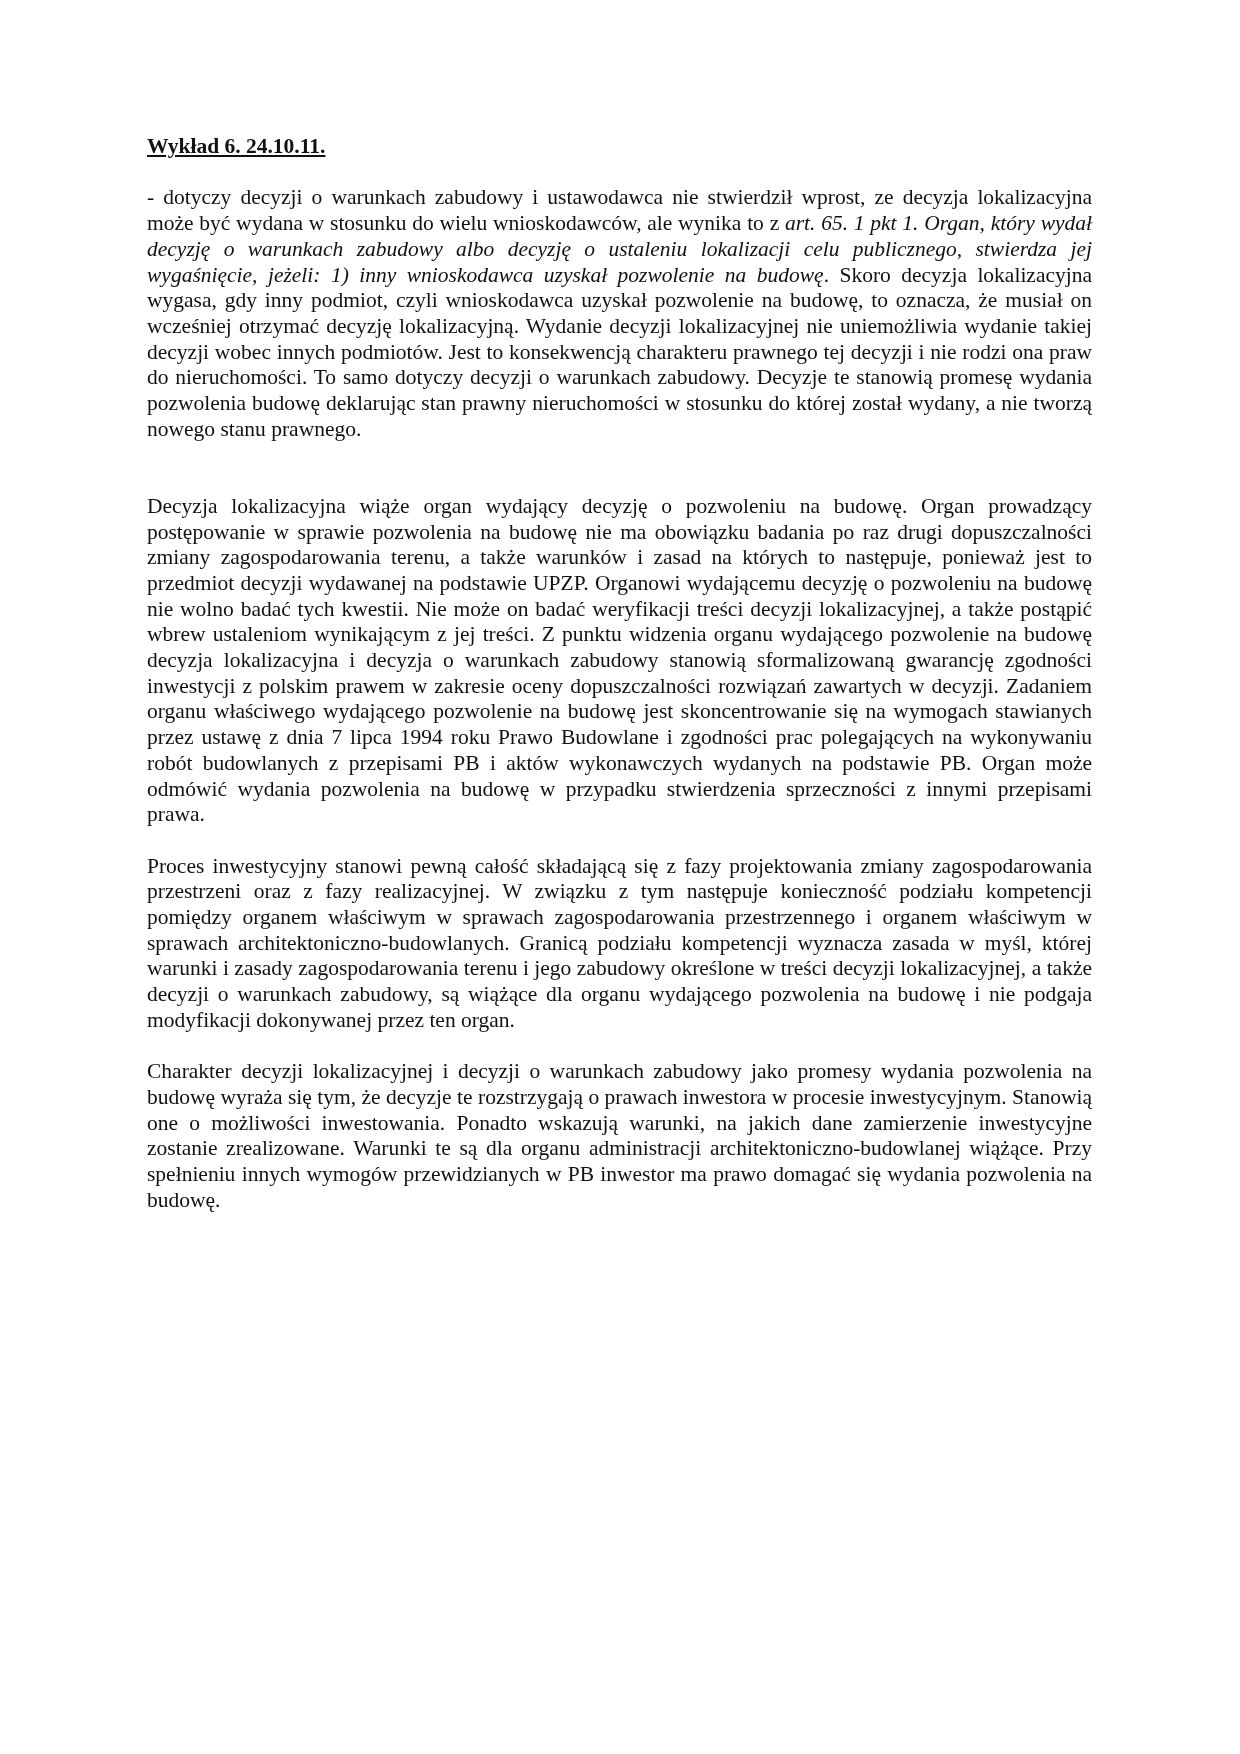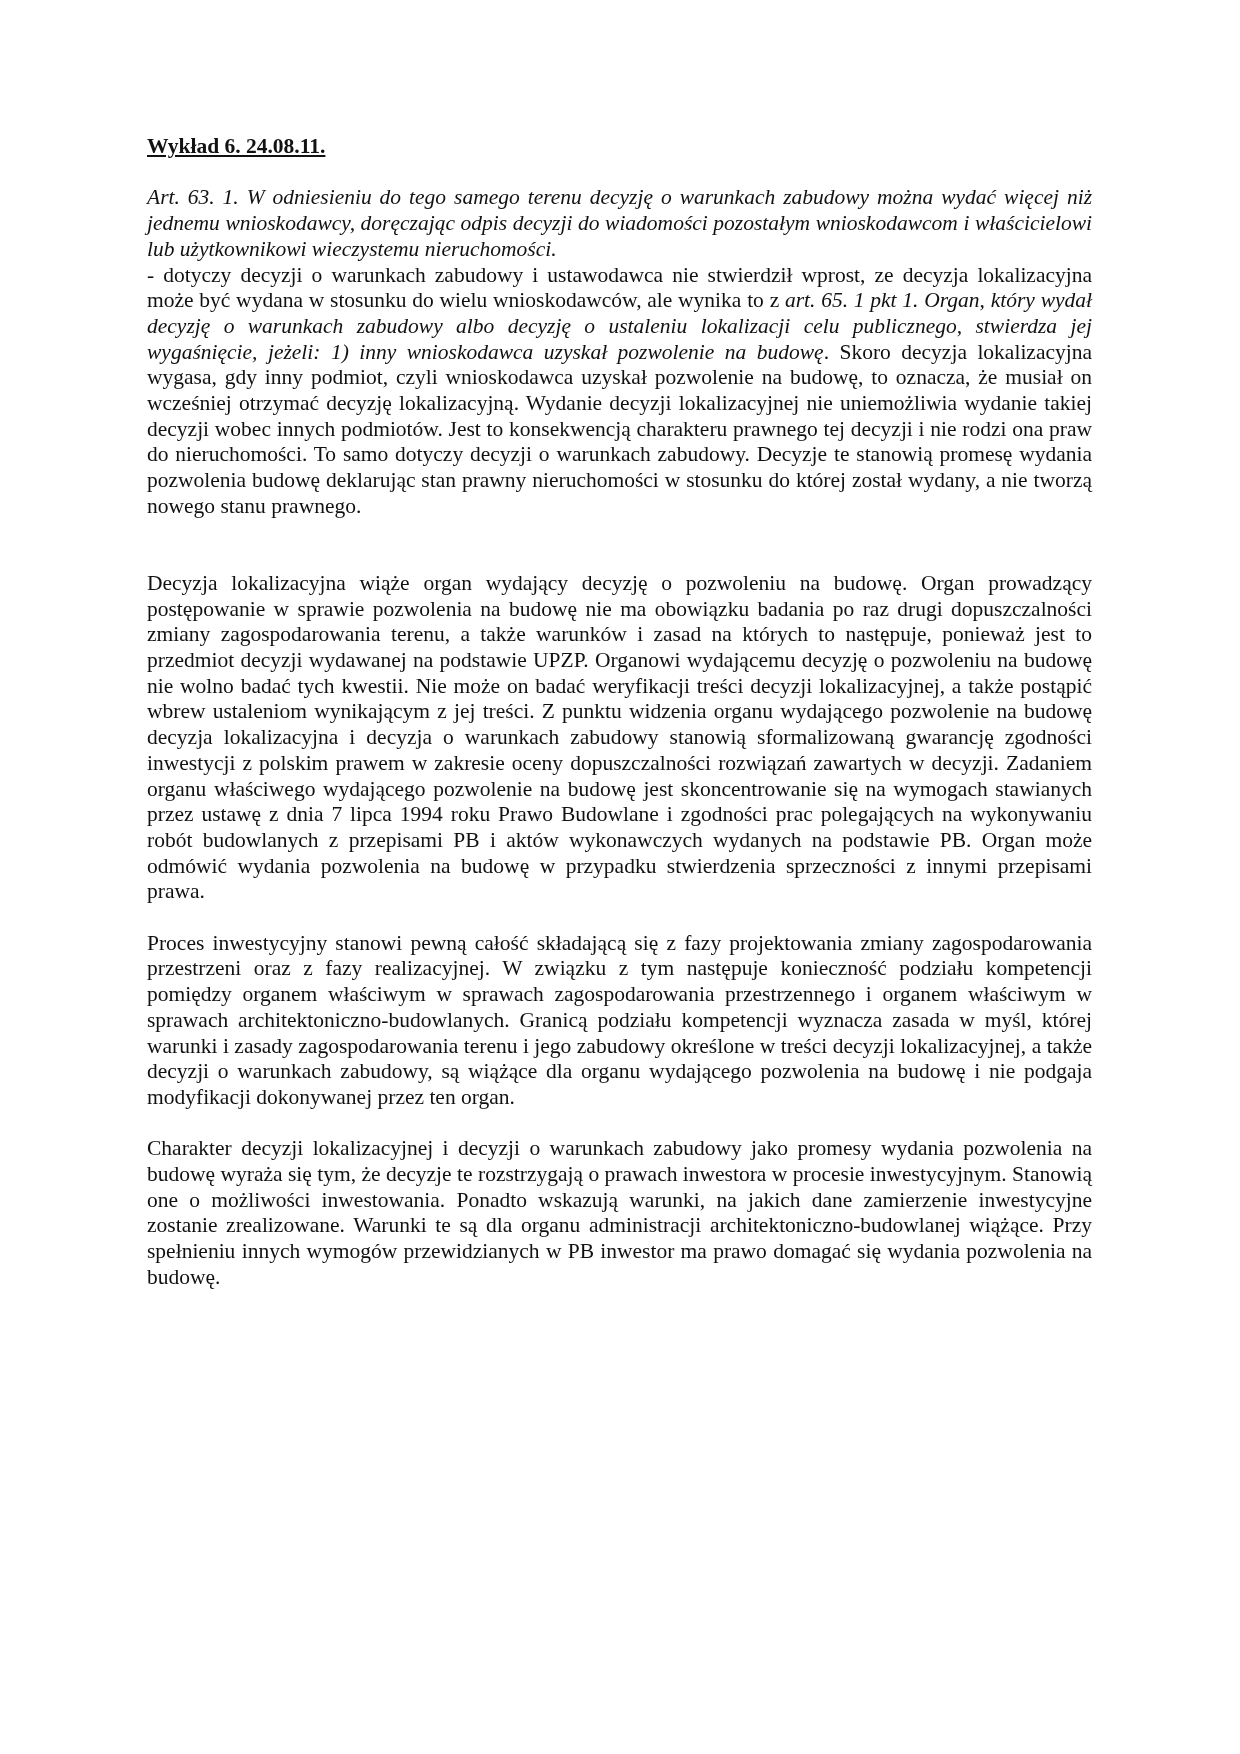--- a/index.html
+++ b/index.html
@@ -16,23 +16,22 @@
   }
   p { margin: 0; }
   .gap { height: 25.7px; }
   .it { font-style: italic; }
   .line-left { text-align: left; }
 </style>
 </head>
 <body>
 
 <div class="page">
-  <div class="title">Wykład 6. 24.08.11.</div>
+  <div class="title">Wykład 6. 24.10.11.</div>
 
-  <p class="it">Art. 63. 1. W odniesieniu do tego samego terenu decyzję o warunkach zabudowy można wydać więcej niż jednemu wnioskodawcy, doręczając odpis decyzji do wiadomości pozostałym wnioskodawcom i właścicielowi lub użytkownikowi wieczystemu nieruchomości.</p>
   <p><span>- dotyczy decyzji o warunkach zabudowy i ustawodawca nie stwierdził wprost, ze decyzja lokalizacyjna może być wydana w stosunku do wielu wnioskodawców, ale wynika to  z </span><span class="it">art. 65. 1 pkt 1. Organ, który wydał decyzję o warunkach zabudowy albo decyzję o ustaleniu lokalizacji celu publicznego, stwierdza jej wygaśnięcie, jeżeli: 1)  inny wnioskodawca uzyskał pozwolenie na budowę</span><span>. Skoro decyzja lokalizacyjna wygasa, gdy inny podmiot, czyli wnioskodawca uzyskał pozwolenie na budowę, to oznacza, że musiał on wcześniej otrzymać decyzję lokalizacyjną. Wydanie decyzji lokalizacyjnej nie uniemożliwia wydanie takiej decyzji wobec innych podmiotów. Jest to konsekwencją charakteru prawnego tej decyzji i nie rodzi ona praw do nieruchomości. To samo dotyczy decyzji o warunkach zabudowy. Decyzje te stanowią promesę wydania pozwolenia budowę deklarując stan prawny nieruchomości w stosunku do której został wydany, a nie tworzą nowego stanu prawnego.</span></p>
 
   <div class="gap"></div>
 
   <div class="gap"></div>
   <p>Decyzja lokalizacyjna wiąże organ wydający decyzję o pozwoleniu na budowę. Organ prowadzący postępowanie w sprawie pozwolenia na budowę nie ma obowiązku badania po raz drugi dopuszczalności zmiany zagospodarowania terenu, a także warunków i zasad na których to następuje, ponieważ jest to przedmiot decyzji wydawanej na podstawie UPZP. Organowi wydającemu decyzję o pozwoleniu na budowę nie wolno badać tych kwestii. Nie może on badać weryfikacji treści decyzji lokalizacyjnej, a także postąpić wbrew ustaleniom wynikającym z jej treści. Z punktu widzenia  organu wydającego pozwolenie na budowę decyzja lokalizacyjna i decyzja o warunkach zabudowy stanowią sformalizowaną gwarancję zgodności inwestycji z polskim prawem w zakresie oceny dopuszczalności rozwiązań zawartych w decyzji. Zadaniem organu właściwego wydającego pozwolenie na budowę jest skoncentrowanie się na wymogach stawianych przez ustawę z dnia 7 lipca 1994 roku Prawo Budowlane i zgodności prac polegających na wykonywaniu robót budowlanych z przepisami PB i aktów wykonawczych wydanych na podstawie PB. Organ może odmówić wydania pozwolenia na budowę w przypadku stwierdzenia sprzeczności z innymi przepisami prawa.</p>
 
   <div class="gap"></div>
   <p>Proces inwestycyjny stanowi pewną całość składającą się z fazy projektowania zmiany zagospodarowania przestrzeni oraz z fazy realizacyjnej. W związku z tym następuje konieczność podziału kompetencji pomiędzy organem właściwym w sprawach zagospodarowania przestrzennego i organem właściwym w sprawach architektoniczno-budowlanych. Granicą podziału kompetencji wyznacza zasada w myśl, której warunki i zasady zagospodarowania terenu i jego zabudowy określone w treści decyzji lokalizacyjnej, a także decyzji o warunkach zabudowy, są wiążące dla organu wydającego pozwolenia na budowę i nie podgaja modyfikacji dokonywanej przez ten organ.</p>
 

